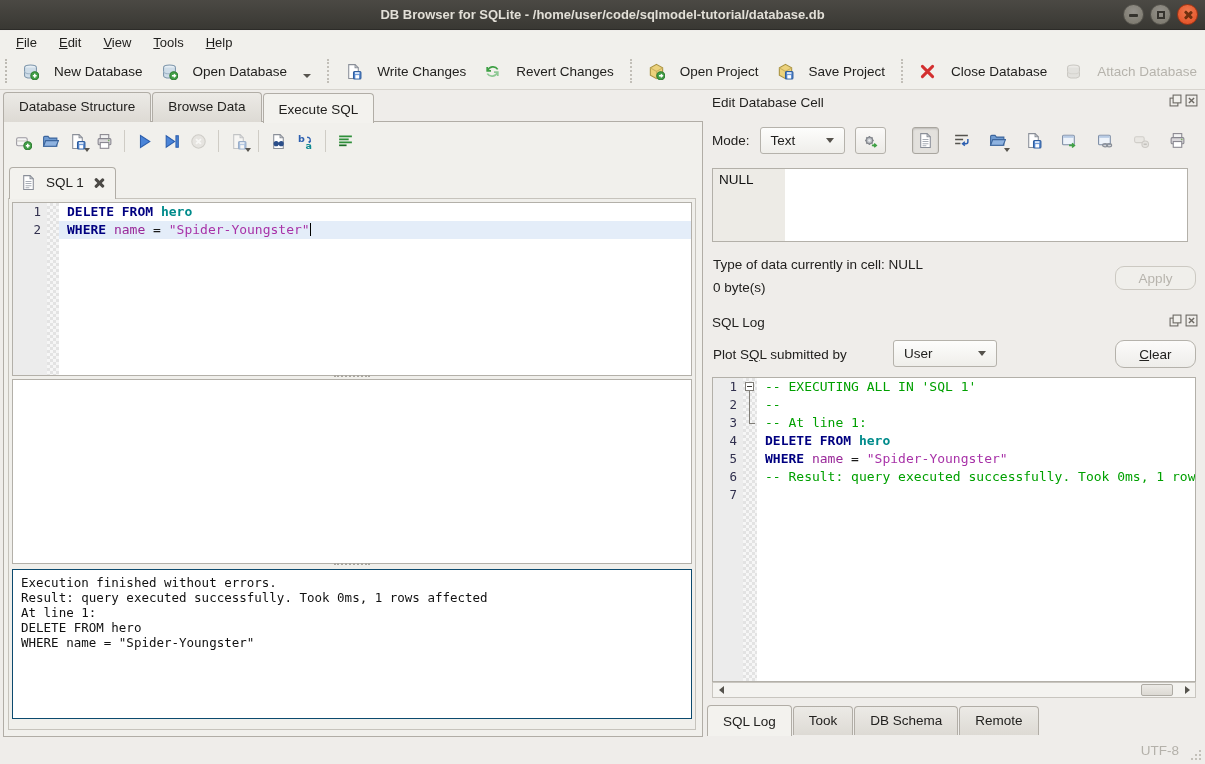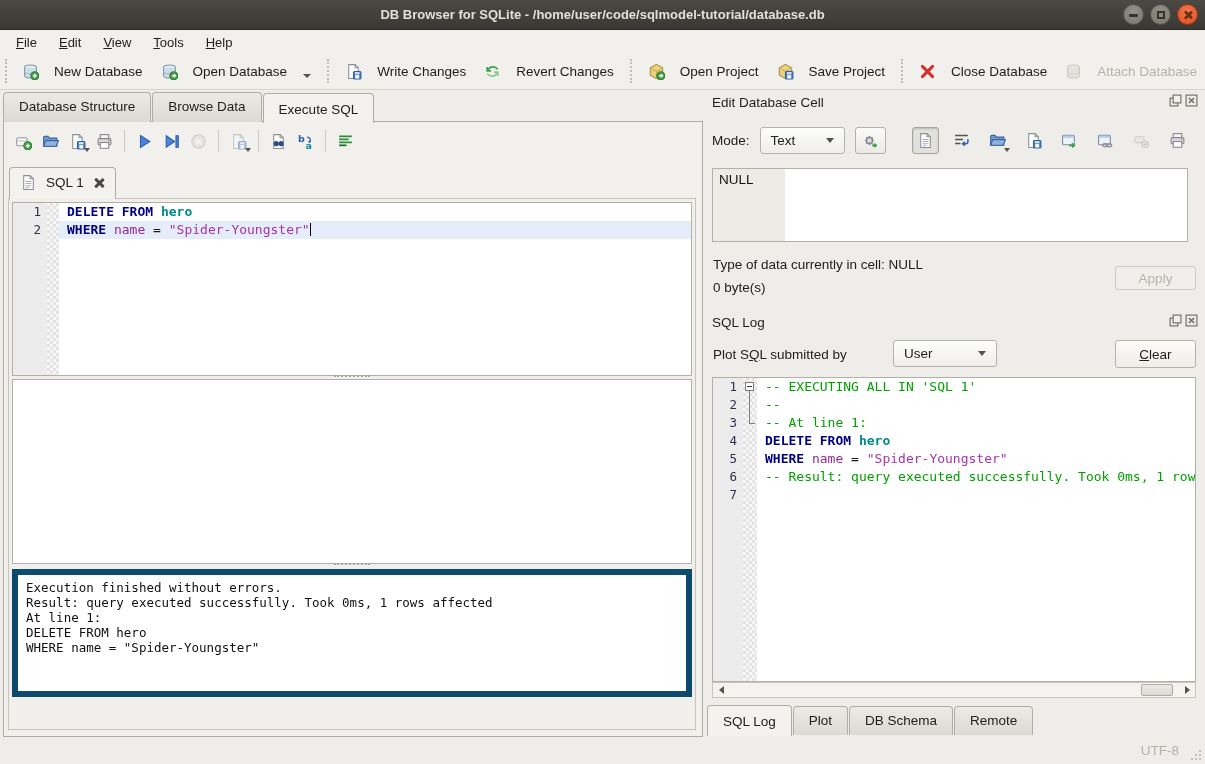--- a/index.html
+++ b/index.html
@@ -79,21 +79,21 @@
   .kw{color:var(--kw);font-weight:bold}
   .tbl{color:var(--tbl);font-weight:bold}
   .idf{color:var(--ident)}
   .str{color:var(--str)}
   .cmt{color:var(--cmt)}
   .pl{color:#1a1a1a}
 
   .hsplit{position:absolute;left:3px;right:3px;height:5px}
   .hsplit .dots{position:absolute;left:50%;top:1px;width:36px;border-top:2px dotted #a9a69f;transform:translateX(-50%)}
   .gridbox{position:absolute;left:3px;right:3px;top:180px;height:183px;background:#fff;border:1px solid #b3b0a9}
-  .msgbox{position:absolute;left:3px;right:3px;top:370px;height:128px;background:#fff;border:6px solid #0c4a6e;
+  .msgbox{position:absolute;left:3px;right:3px;top:370px;height:150px;background:#fff;border:1px solid #0c4a6e;
     font-family:"DejaVu Sans Mono",monospace;font-size:12.5px;line-height:15px;padding:5px 8px;
     white-space:pre;overflow:hidden;color:#111;box-sizing:border-box}
 
   
   .rightdock{position:absolute;left:705px;top:90px;right:0;bottom:28px}
   .panelhdr{position:absolute;left:7px;right:4px;height:18px;font-size:13.5px;color:#201f1d;display:flex;align-items:center}
   .dockbtns{position:absolute;right:3px;top:1px;display:flex;gap:3px}
   .dockbtn{width:13px;height:13px}
   .dockbtn svg{width:13px;height:13px;display:block}
   .moderow{position:absolute;left:7px;right:6px;top:34px;height:32px;display:flex;align-items:center;gap:10px}
@@ -105,21 +105,21 @@
     background:linear-gradient(#fbfaf9,#eceae6);display:flex;align-items:center;justify-content:center}
   .celltools{display:flex;align-items:center;gap:9px;margin-left:auto;padding-right:8px}
   .ct-btn{width:27px;height:27px;display:flex;align-items:center;justify-content:center;border-radius:3px;box-sizing:border-box;position:relative}
   .ct-btn.toggled{background:#e3e1dd;border:1px solid #a9a69f;box-shadow:inset 0 1px 2px rgba(0,0,0,.18)}
   .ct-btn.disabled .icn{opacity:.5}
   .cellbox{position:absolute;left:7px;right:17px;top:78px;height:74px;border:1px solid #b3b0a9;background:#fff;display:flex;box-sizing:border-box}
   .cellgutter{width:66px;background:#edebe6;padding:3px 0 0 6px;font-size:13.5px;color:#111;flex:none}
   .cellcontent{flex:1;background:#fff}
   .typeline{position:absolute;left:8px;top:167px;font-size:13.5px}
   .sizeline{position:absolute;left:8px;top:190px;font-size:13.5px}
-  .btn{box-sizing:border-box;border:1px solid #b5b2ab;border-radius:3px;
+  .btn{box-sizing:border-box;border:1px solid #b5b2ab;border-radius:9px;
     background:linear-gradient(#fcfbfa,#eeedea);font-size:13.5px;display:flex;align-items:center;justify-content:center;color:#22211f}
   .btn.disabled{color:#b7b4ad;background:#f0efeb;border-color:#ccc9c2}
   .applybtn{position:absolute;right:9px;top:176px;width:81px;height:24px}
   .filterrow{position:absolute;left:7px;right:9px;top:250px;height:30px}
   .filterlabel{position:absolute;left:1px;top:7px;font-size:13.5px;white-space:nowrap}
   .filtercombo{position:absolute;left:181px;top:0;width:104px}
   .clearbtn{position:absolute;right:0;top:0;width:81px;height:28px}
   .logbox{position:absolute;left:7px;right:9px;top:287px;height:305px;background:#fff;border:1px solid #b3b0a9;
     overflow:hidden;box-sizing:border-box}
   .logbox::before{content:"";position:absolute;left:0;top:0;bottom:0;width:30px;background:#ececec}
@@ -597,21 +597,21 @@
     <span class="hs-arrow left">
         <span class="tri-l"></span>
       </span>
     <span class="hs-thumb"></span>
     <span class="hs-arrow right">
         <span class="tri-r"></span>
       </span>
   </div>
   <div class="docktabs" id="dock-tabs">
       <div class="tab active">SQL Log</div>
-      <div class="tab">Plot</div>
+      <div class="tab">Took</div>
       <div class="tab">DB Schema</div>
       <div class="tab">Remote</div>
     </div>
 </div>
 
 <div class="statusbar">
   <span>UTF-8</span>
   <span class="grip"></span>
 </div>
 

